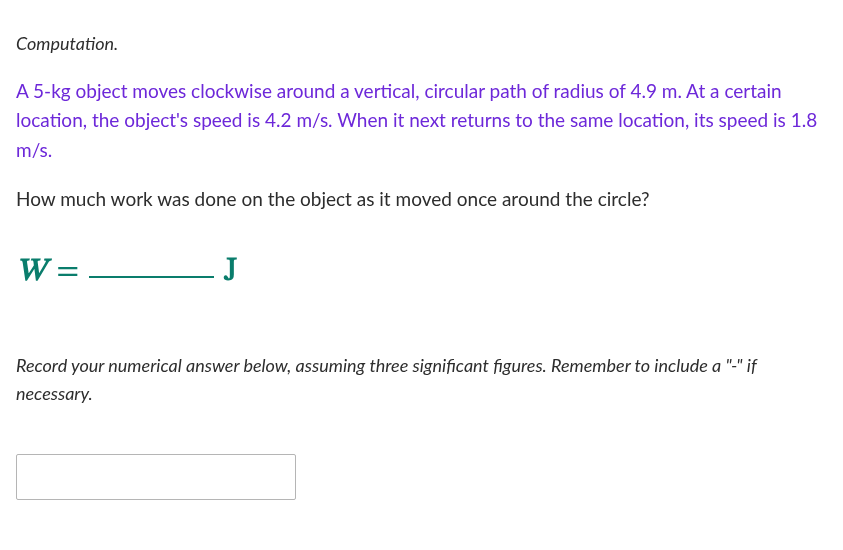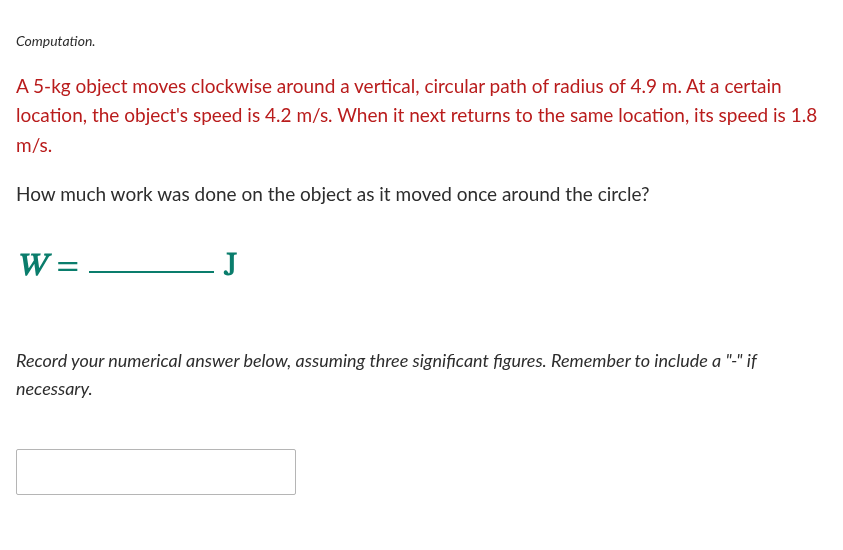--- a/index.html
+++ b/index.html
@@ -10,28 +10,28 @@
     body {
       font-family: 'Segoe UI', Lato, -apple-system, BlinkMacSystemFont, sans-serif;
       width: 843px;
       height: 550px;
       padding: 32px 16px 16px 16px;
       color: #2d2d2d;
       background: #ffffff;
     }
     .label {
       font-style: italic;
-      font-size: 14px;
+      font-size: 18px;
       color: #2d2d2d;
       margin-bottom: 22px;
     }
     .problem-text {
       font-size: 19px;
       line-height: 1.55;
-      color: #b91c1c;
+      color: #6d28d9;
       margin-bottom: 20px;
     }
     .question-text {
       font-size: 19px;
       line-height: 1.55;
       color: #2d2d2d;
       margin-bottom: 34px;
     }
     .equation {
       font-family: 'Cambria Math', 'STIX Two Math', Georgia, serif;

